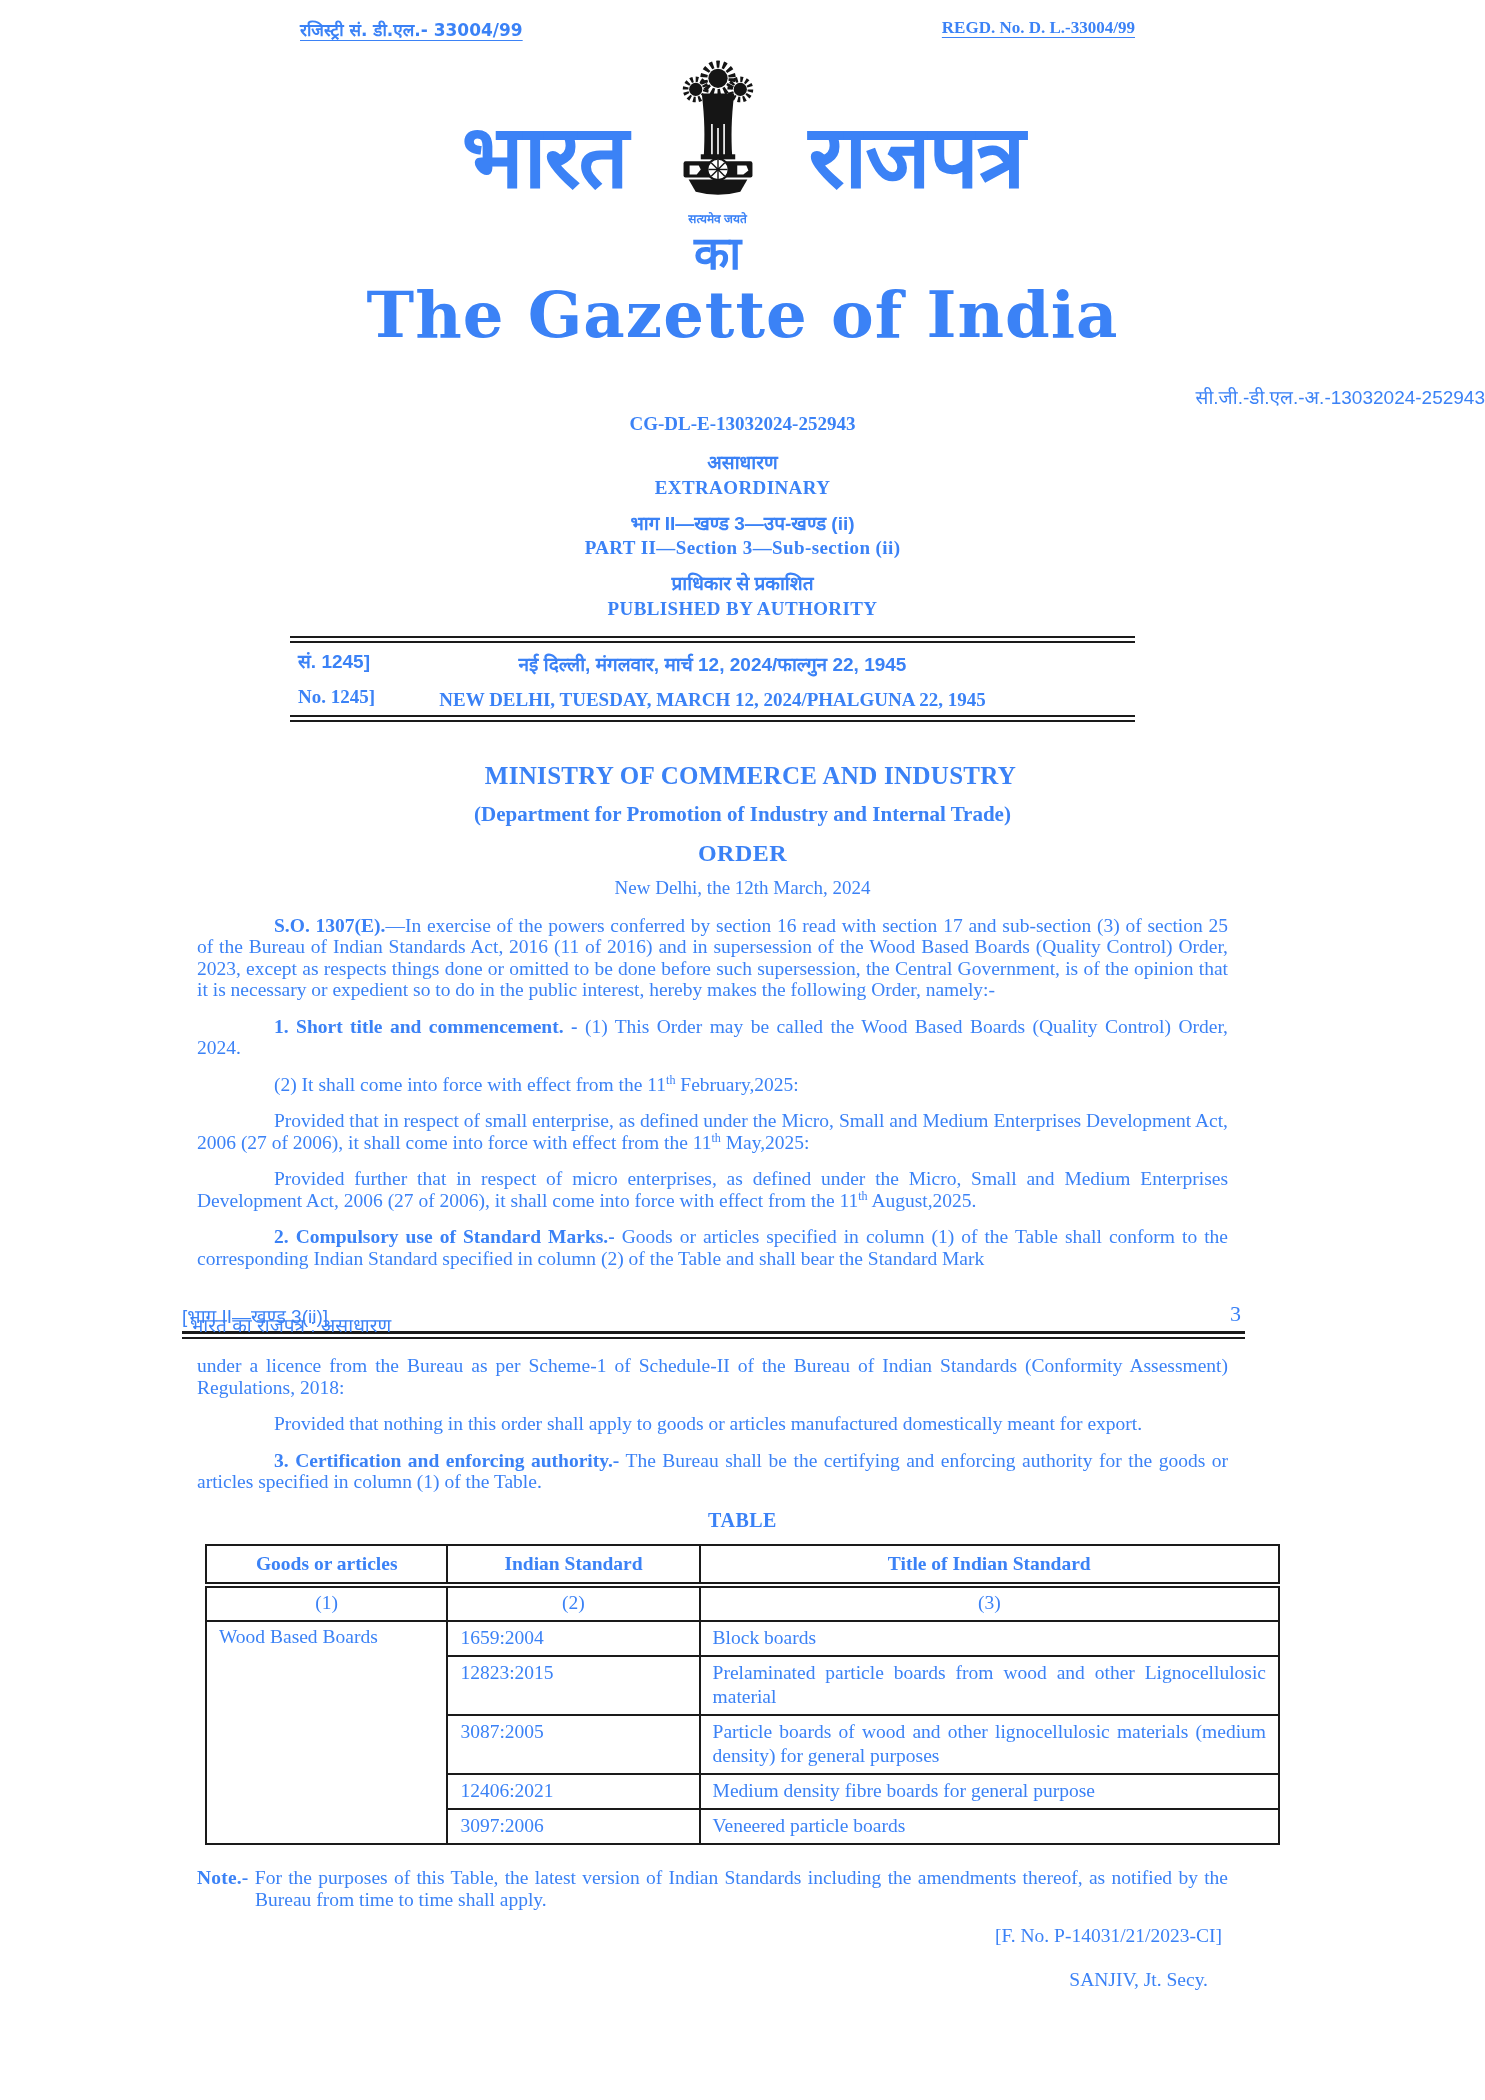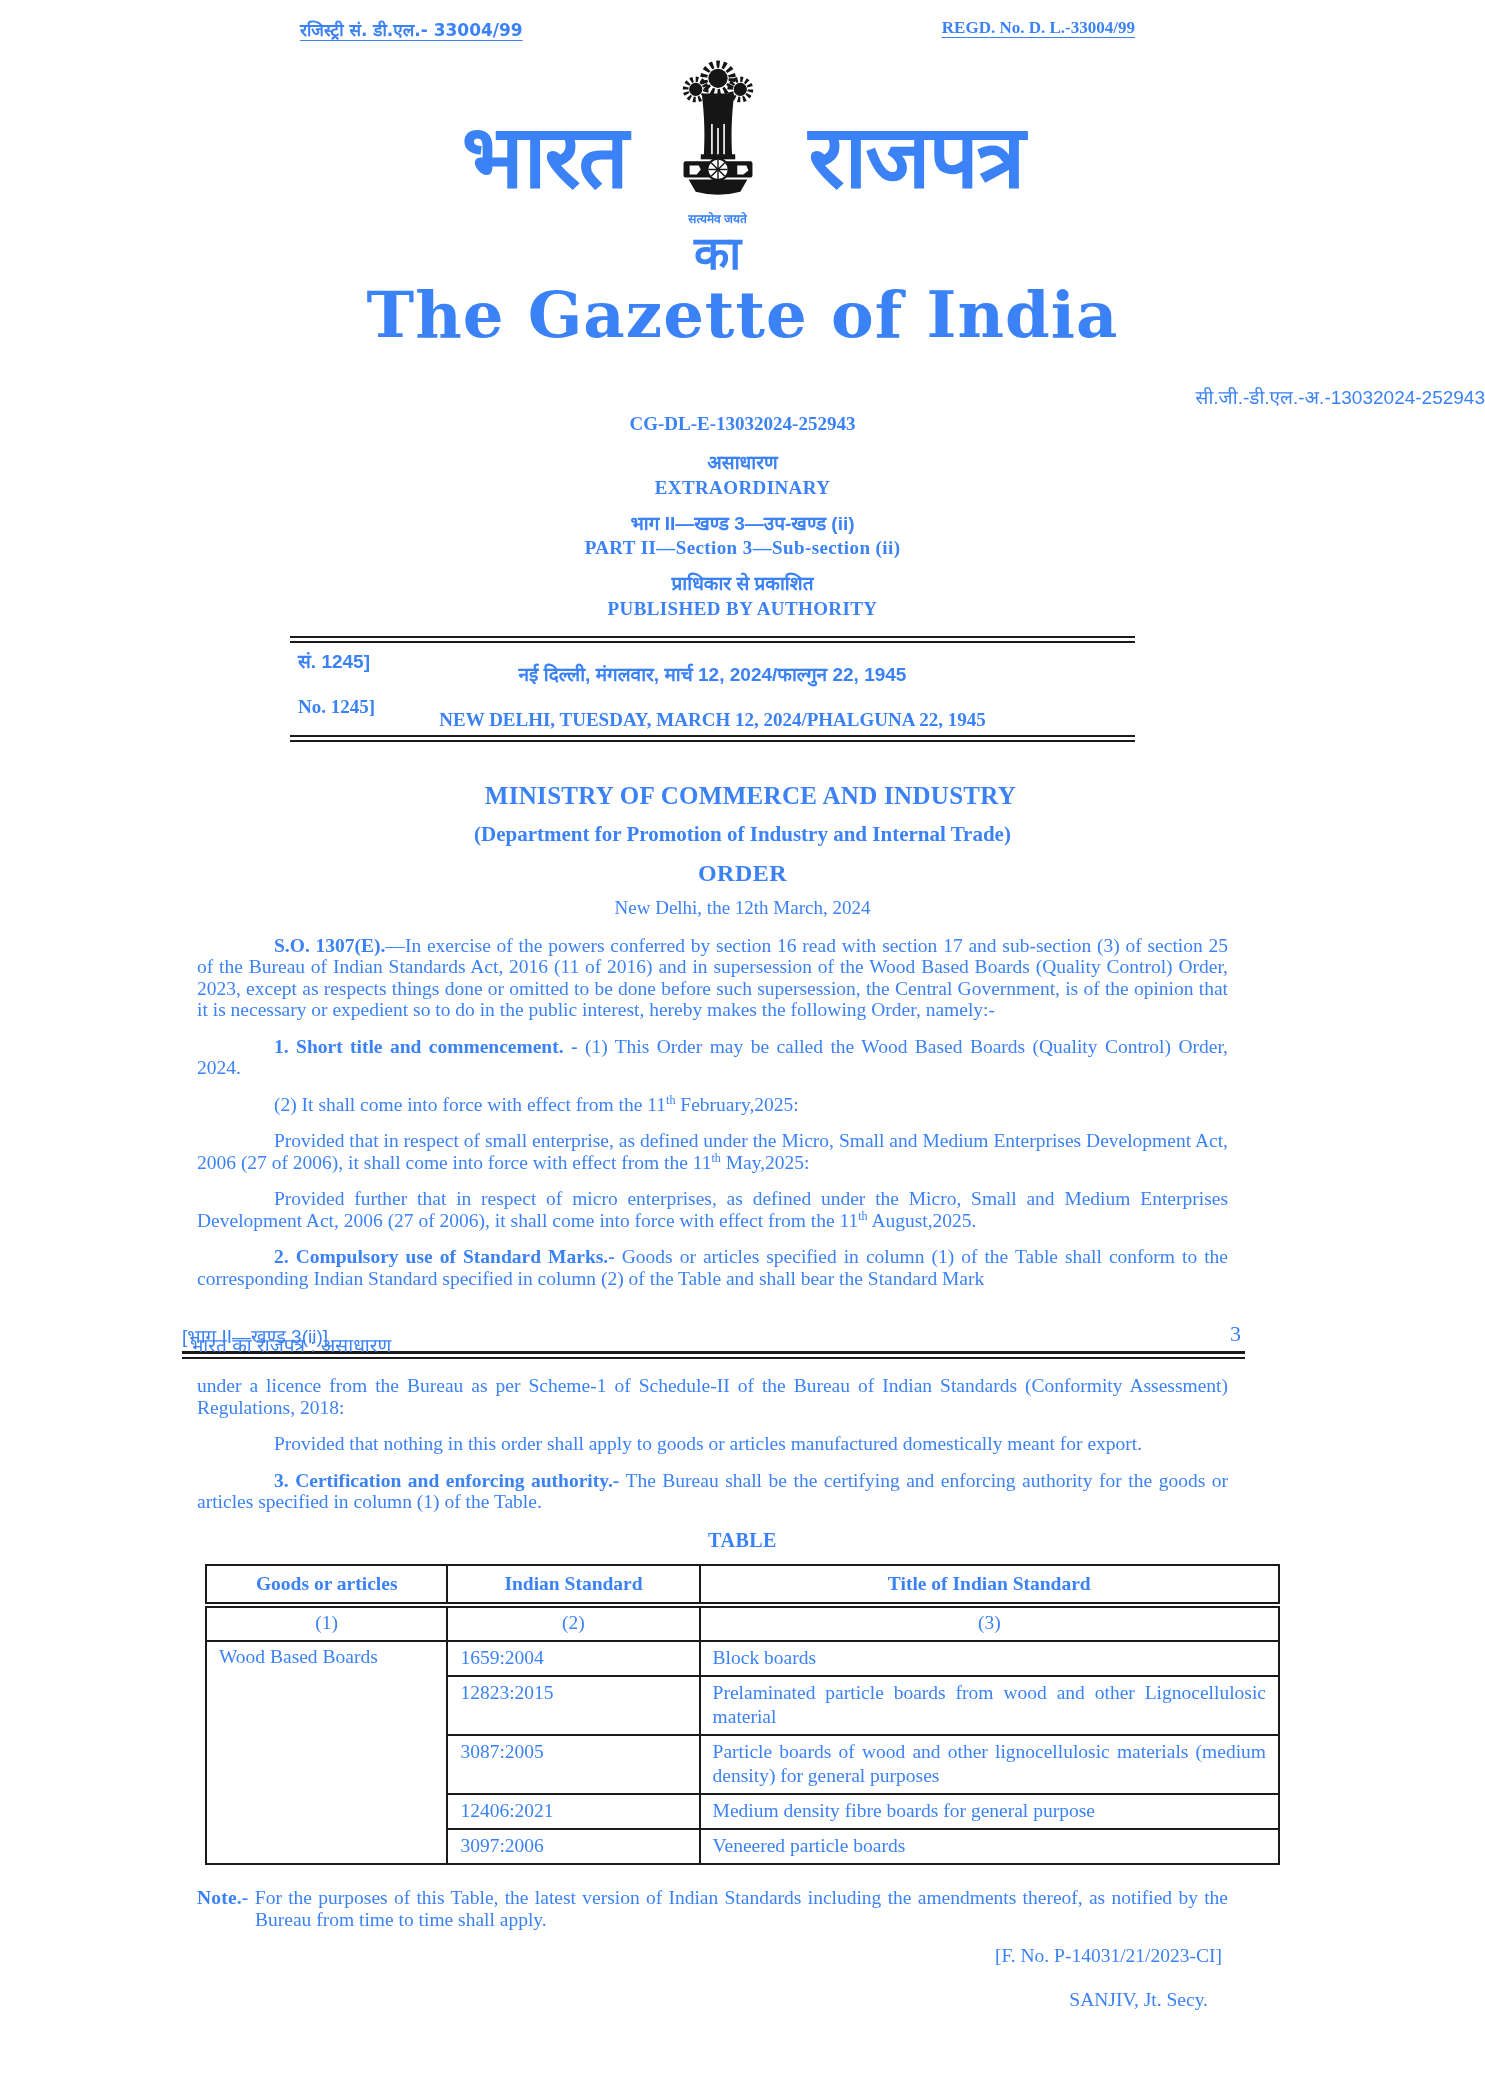--- a/index.html
+++ b/index.html
@@ -31,21 +31,21 @@
   .code-en { text-align:center; font-size:19px; font-weight:bold; margin-top:3px; }
 
   .chead { text-align:center; line-height:1.3; }
   .chead .l1 { display:block; font-weight:bold; font-size:19px; }
   .chead .l2 { display:block; font-weight:bold; font-size:19px; letter-spacing:.4px; }
   .mt18 { margin-top:16px; } .mt12 { margin-top:11px; }
 
   
   .issue { margin:14px 350px 0 290px; }
   .drule { height:7px; border-top:2px solid #1a1a1a; border-bottom:2px solid #1a1a1a; }
-  .issue-row { position:relative; text-align:center; font-weight:bold; font-size:19px; padding:18px 0 4px; }
+  .issue-row { position:relative; text-align:center; font-weight:bold; font-size:19px; padding:8px 0 4px; }
   .issue-row .lab { position:absolute; left:8px; top:5px; }
 
   
   .ministry  { text-align:center; font-weight:bold; font-size:25px; margin-top:40px; letter-spacing:.3px;margin-left:16px; }
   .dept      { text-align:center; font-weight:bold; font-size:21px; margin-top:12px; }
   .order-hd  { text-align:center; font-weight:bold; font-size:24px; margin-top:13px; letter-spacing:.5px; }
   .placedate { text-align:center; font-size:19px; margin-top:10px; }
 
   
   .content { margin:16px 257px 0 197px; }

